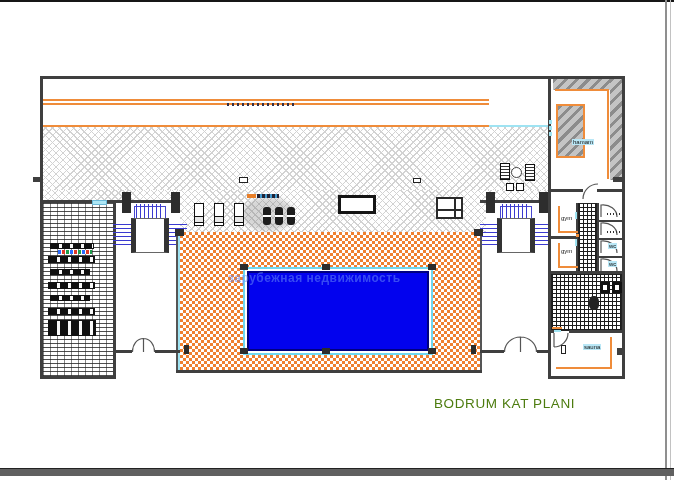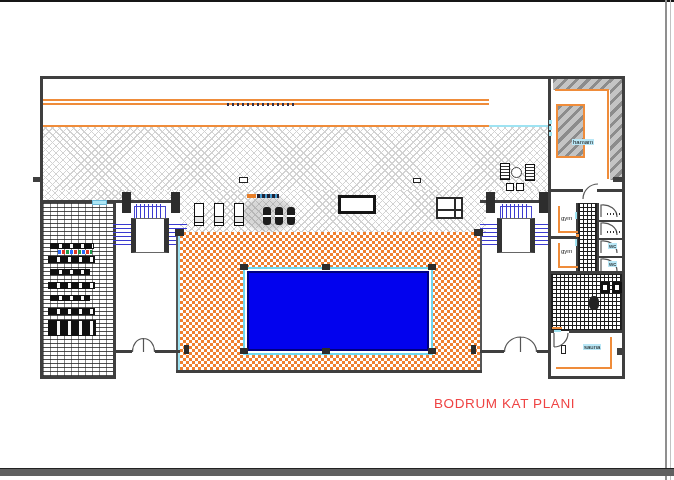--- a/index.html
+++ b/index.html
@@ -36,21 +36,21 @@
   .seatrow{background:repeating-linear-gradient(90deg,#101010 0 8px,#f8f8f8 8px 11px);
            border:1px solid #111;}
   .doorsvg{stroke:#555;fill:none;stroke-width:1.2;}
   .lounger{border:1px solid #111;background:#fff;}
   .lounger > div{position:absolute;left:-1px;right:-1px;bottom:2px;height:5px;
                  border:1px solid #111;background:#e8e8e8;}
   .stool{background:linear-gradient(#1c1c1c 0 45%,#fff 45% 55%,#1c1c1c 55% 100%);
          border-radius:3px;}
   .wm{font-weight:bold;font-size:12px;letter-spacing:.5px;color:rgba(100,135,245,.55);
       white-space:nowrap;}
-  .title{font-size:13.5px;color:#ef4444;letter-spacing:.6px;white-space:nowrap;}
+  .title{font-size:13.5px;color:#4d7c0f;letter-spacing:.6px;white-space:nowrap;}
   .dots{background:repeating-linear-gradient(90deg,#333 0 1px,transparent 1px 3px);}
 </style>
 </head>
 <body>
 
 <div id="canvas">
 
   <div class="abs" style="left:0;top:0;width:674px;height:2px;background:#161616;"></div>
   <div class="abs" style="left:665px;top:0;width:2px;height:480px;background:#8f8f8f;"></div>
   <div class="abs" style="left:670px;top:0;width:1px;height:480px;background:#c2c2c2;"></div>
@@ -186,20 +186,21 @@
   <div class="abs post" style="left:471px;top:345px;width:5px;height:9px;"></div>
 
   <div class="abs" style="left:243px;top:267px;width:190px;height:88px;border:2px solid #6fd8f0;background:#fff;"></div>
   <div class="abs" style="left:247px;top:271px;width:182px;height:80px;background:#0202ee;border:2px solid #000080;"></div>
   <div class="abs post" style="left:240px;top:264px;width:8px;height:6px;"></div>
   <div class="abs post" style="left:322px;top:264px;width:8px;height:6px;"></div>
   <div class="abs post" style="left:428px;top:264px;width:8px;height:6px;"></div>
   <div class="abs post" style="left:240px;top:348px;width:8px;height:6px;"></div>
   <div class="abs post" style="left:322px;top:348px;width:8px;height:6px;"></div>
   <div class="abs post" style="left:428px;top:348px;width:8px;height:6px;"></div>
+  <div class="abs wm" style="left:228px;top:271px;">зарубежная недвижимость</div>
 
   <div class="abs" style="left:242px;top:197px;width:52px;height:34px;background:rgba(120,120,120,.3);border-radius:50%;filter:blur(2px);"></div>
   <div class="abs lounger" style="left:194px;top:203px;width:10px;height:23px;">
       <div></div>
     </div>
   <div class="abs lounger" style="left:214px;top:203px;width:10px;height:23px;">
       <div></div>
     </div>
   <div class="abs lounger" style="left:234px;top:203px;width:10px;height:23px;">
       <div></div>

